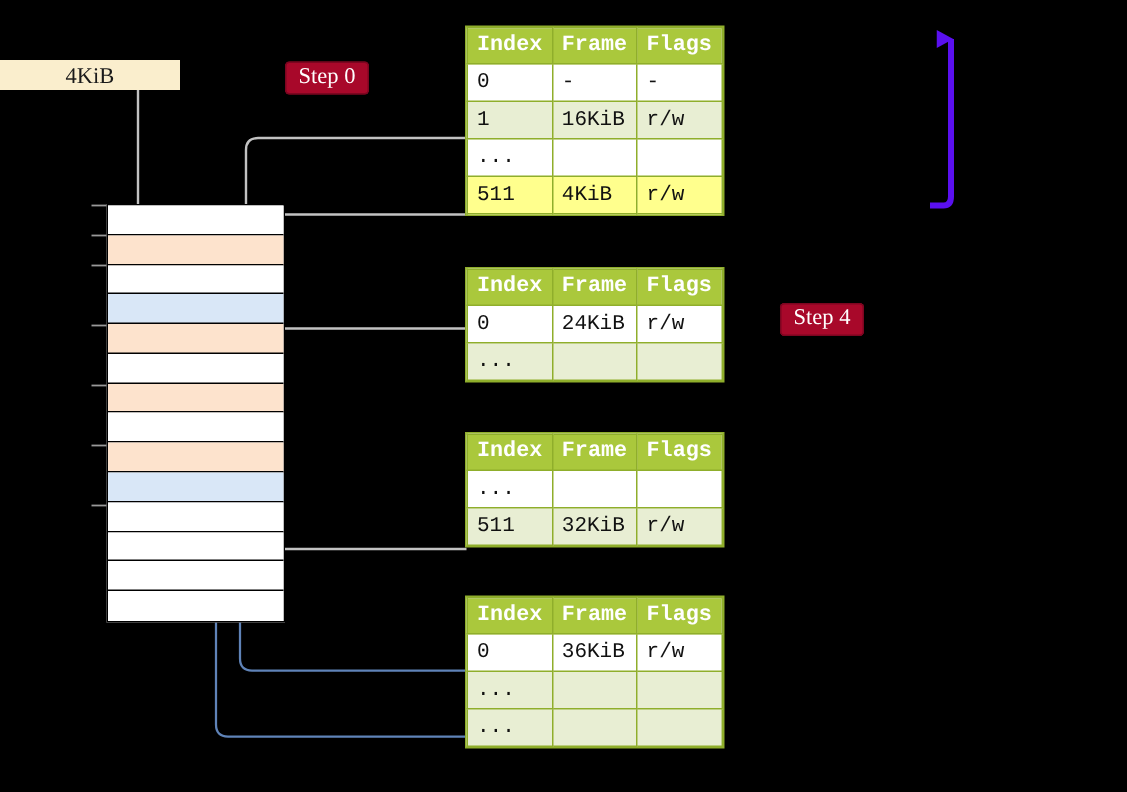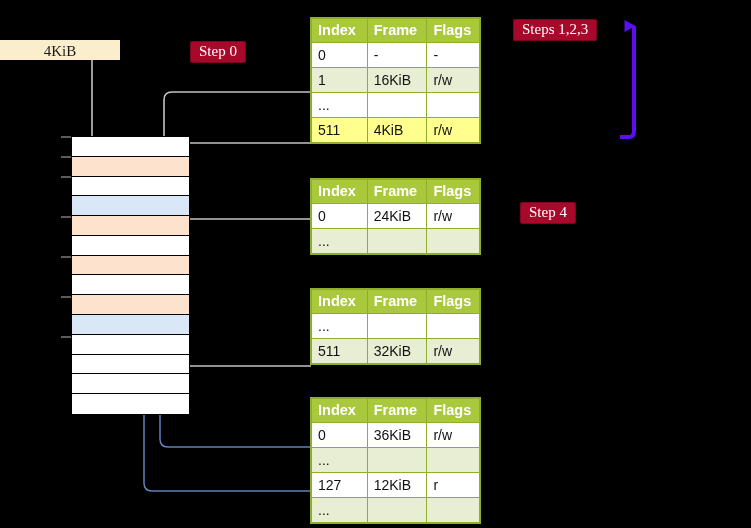--- a/index.html
+++ b/index.html
@@ -83,21 +83,21 @@
     box-sizing: border-box;
     border-bottom: 1px solid #000000;
   }
   .memrow:last-child { border-bottom: none; }
 
   
   .ptable {
     position: absolute;
     border-collapse: collapse;
     background: #ffffff;
-    font-family: Liberation Sans, sans-serif;
+    font-family: Liberation Mono, monospace;
     font-size: 14px;
     box-shadow: 0 0 0 1px #8fae2b;
   }
   .ptable th {
     background: #aac83c;
     color: #ffffff;
     font-weight: bold;
     font-size: 14.5px;
     text-align: left;
     padding: 3px 6px 4px 6px;
@@ -166,21 +166,20 @@
 
     <path d="M311,491 L152,491 Q144,491 144,483 L144,216" fill="none" stroke="#5f83b8" stroke-width="1.5" marker-end="url(#ablue)"></path>
 
     <path d="M620,137 L629,137 Q634,137 634,131 L634,26" fill="none" stroke="#5a10f0" stroke-width="4" marker-end="url(#apurple)"></path>
   </svg>
 
   <div class="label label-size">4KiB</div>
 
   <div class="label label-step label-step0">Step 0</div>
 
-  <div class="label label-step label-steps123">Steps 1,2,3</div>
 
   <div class="label label-step label-step4">Step 4</div>
 
 
   <div class="memgrid" id="memgrid">
       <div class="memrow" style="height: 19.7857px; background: rgb(255, 255, 255);"></div>
       <div class="memrow" style="height: 19.7857px; background: rgb(253, 227, 205);"></div>
       <div class="memrow" style="height: 19.7857px; background: rgb(255, 255, 255);"></div>
       <div class="memrow" style="height: 19.7857px; background: rgb(217, 231, 247);"></div>
       <div class="memrow" style="height: 19.7857px; background: rgb(253, 227, 205);"></div>
@@ -303,25 +302,20 @@
         <tr class="odd">
           <td>0</td>
           <td>36KiB</td>
           <td>r/w</td>
         </tr>
         <tr class="even">
           <td>...</td>
           <td></td>
           <td></td>
         </tr>
-        <tr class="odd">
-          <td>127</td>
-          <td>12KiB</td>
-          <td>r</td>
-        </tr>
         <tr class="even">
           <td>...</td>
           <td></td>
           <td></td>
         </tr>
       </tbody>
   </table>
 
 </div>
 

